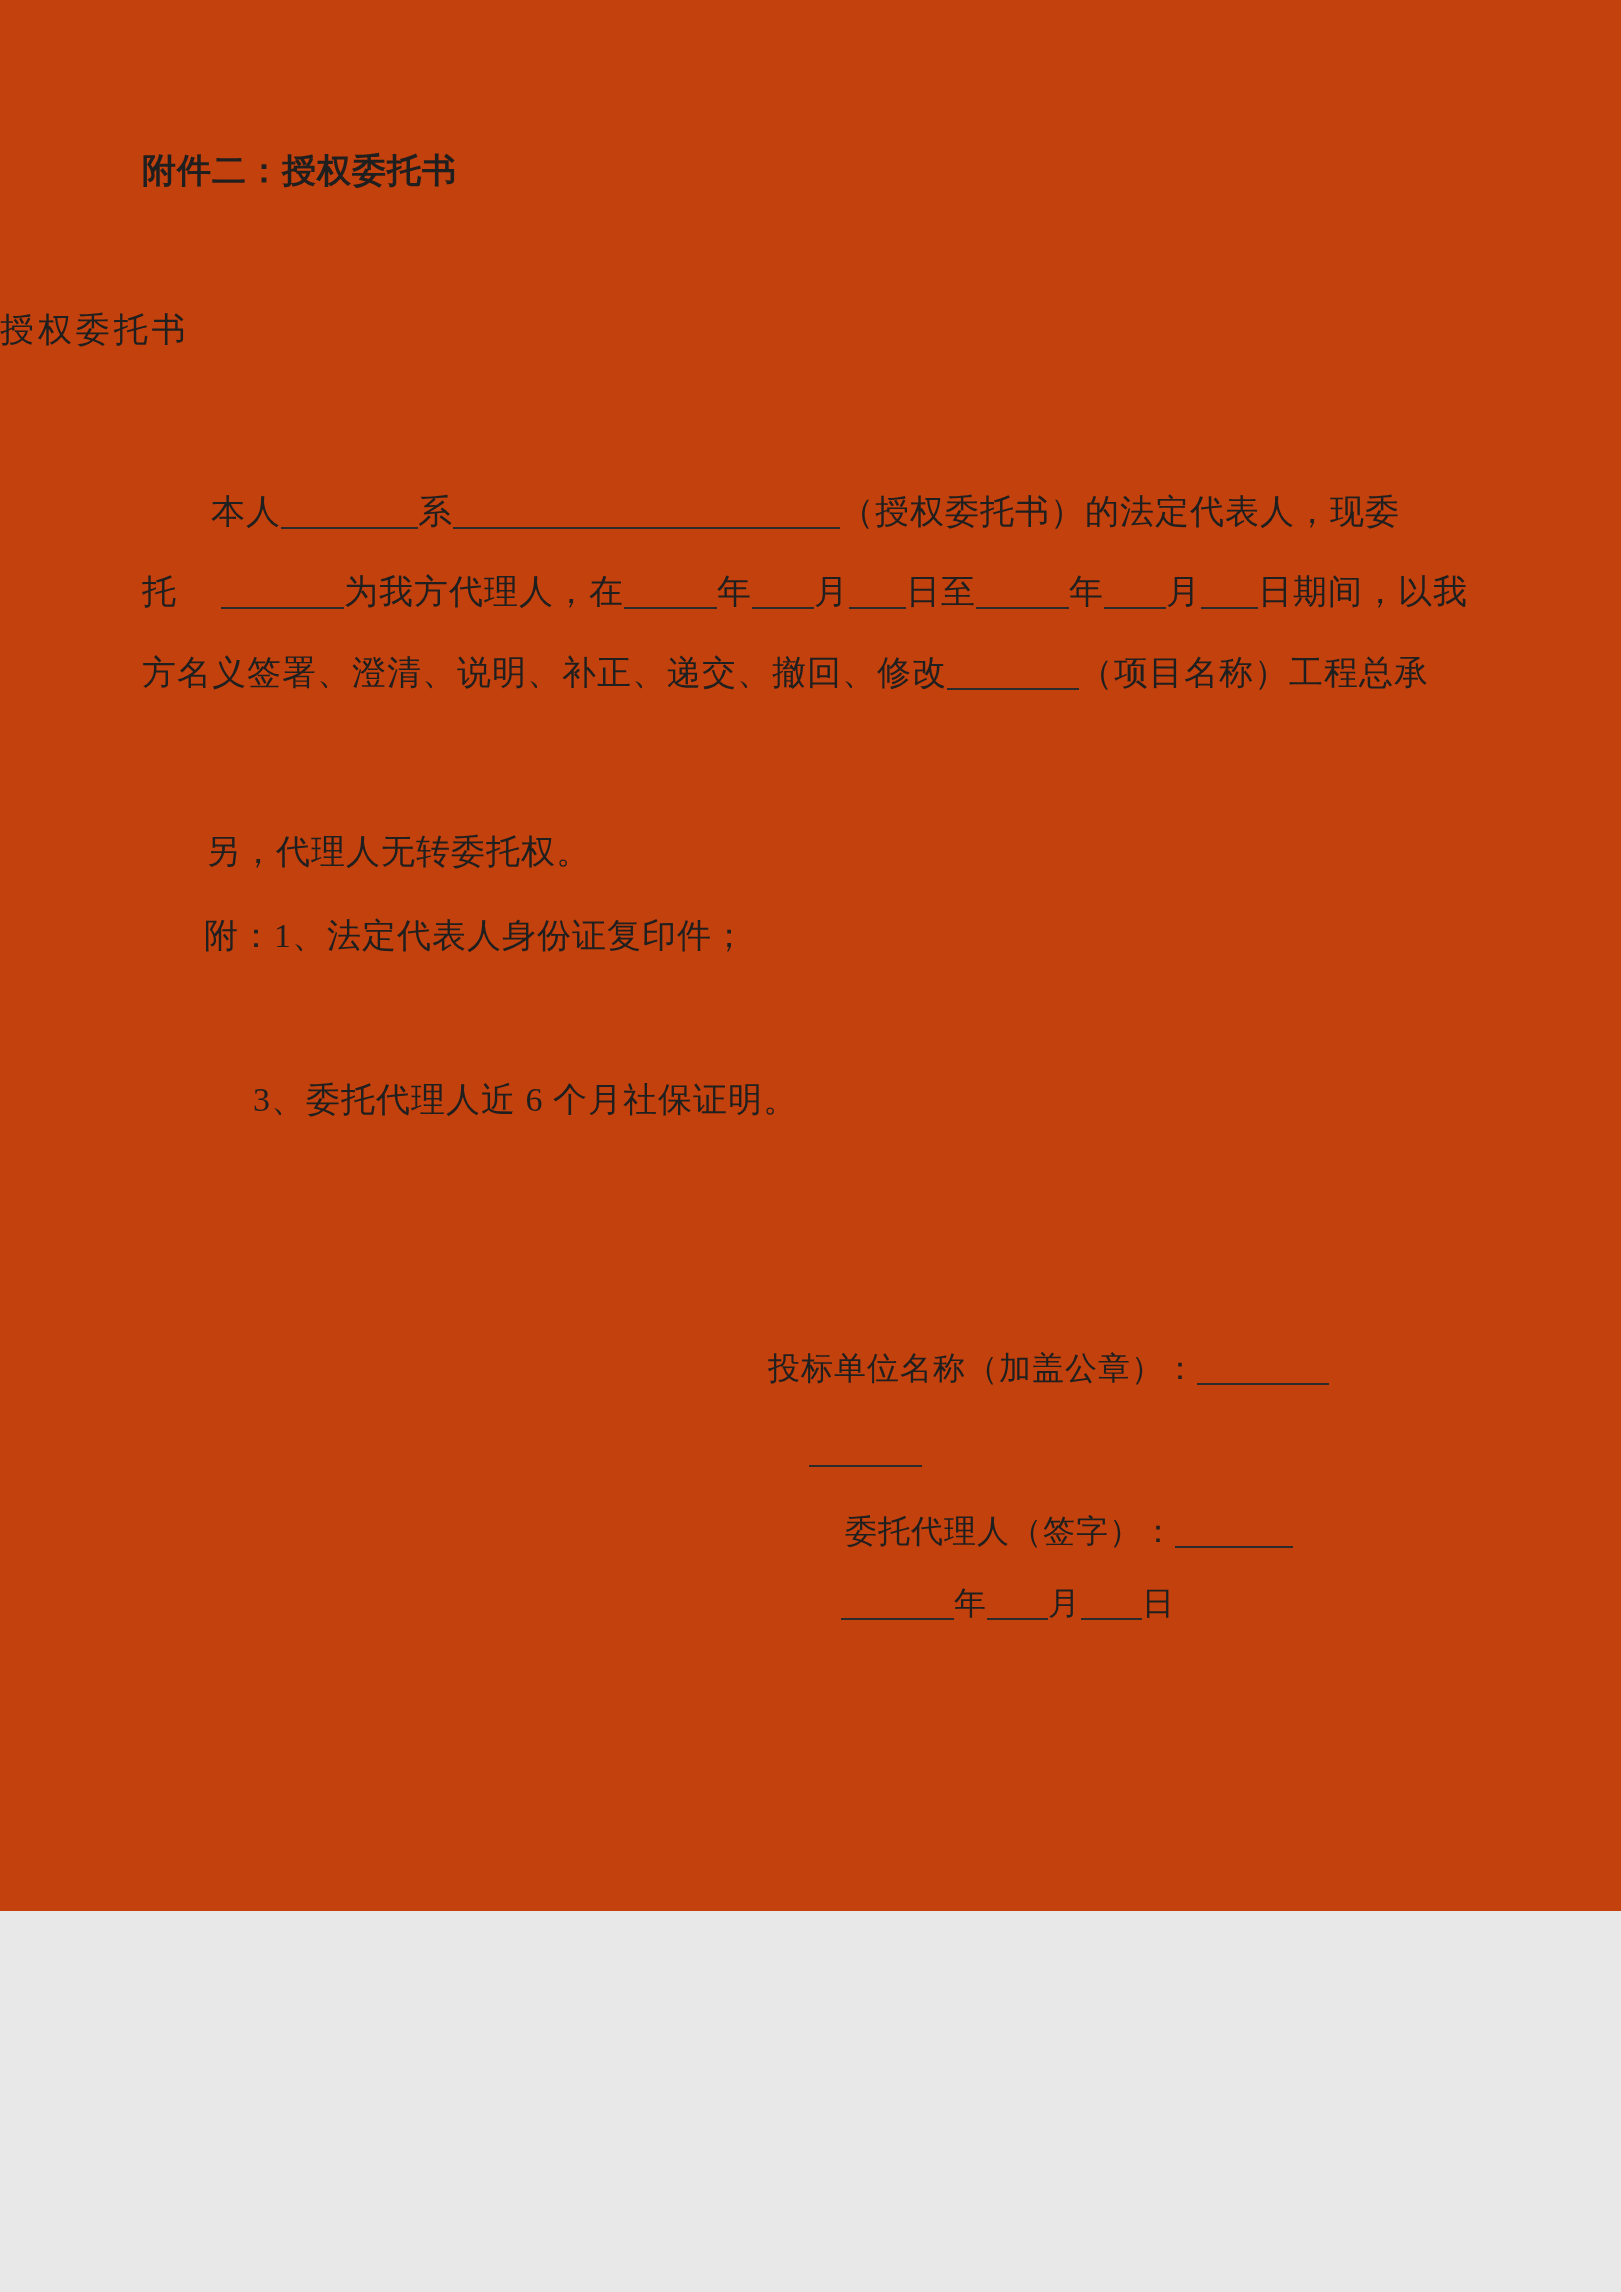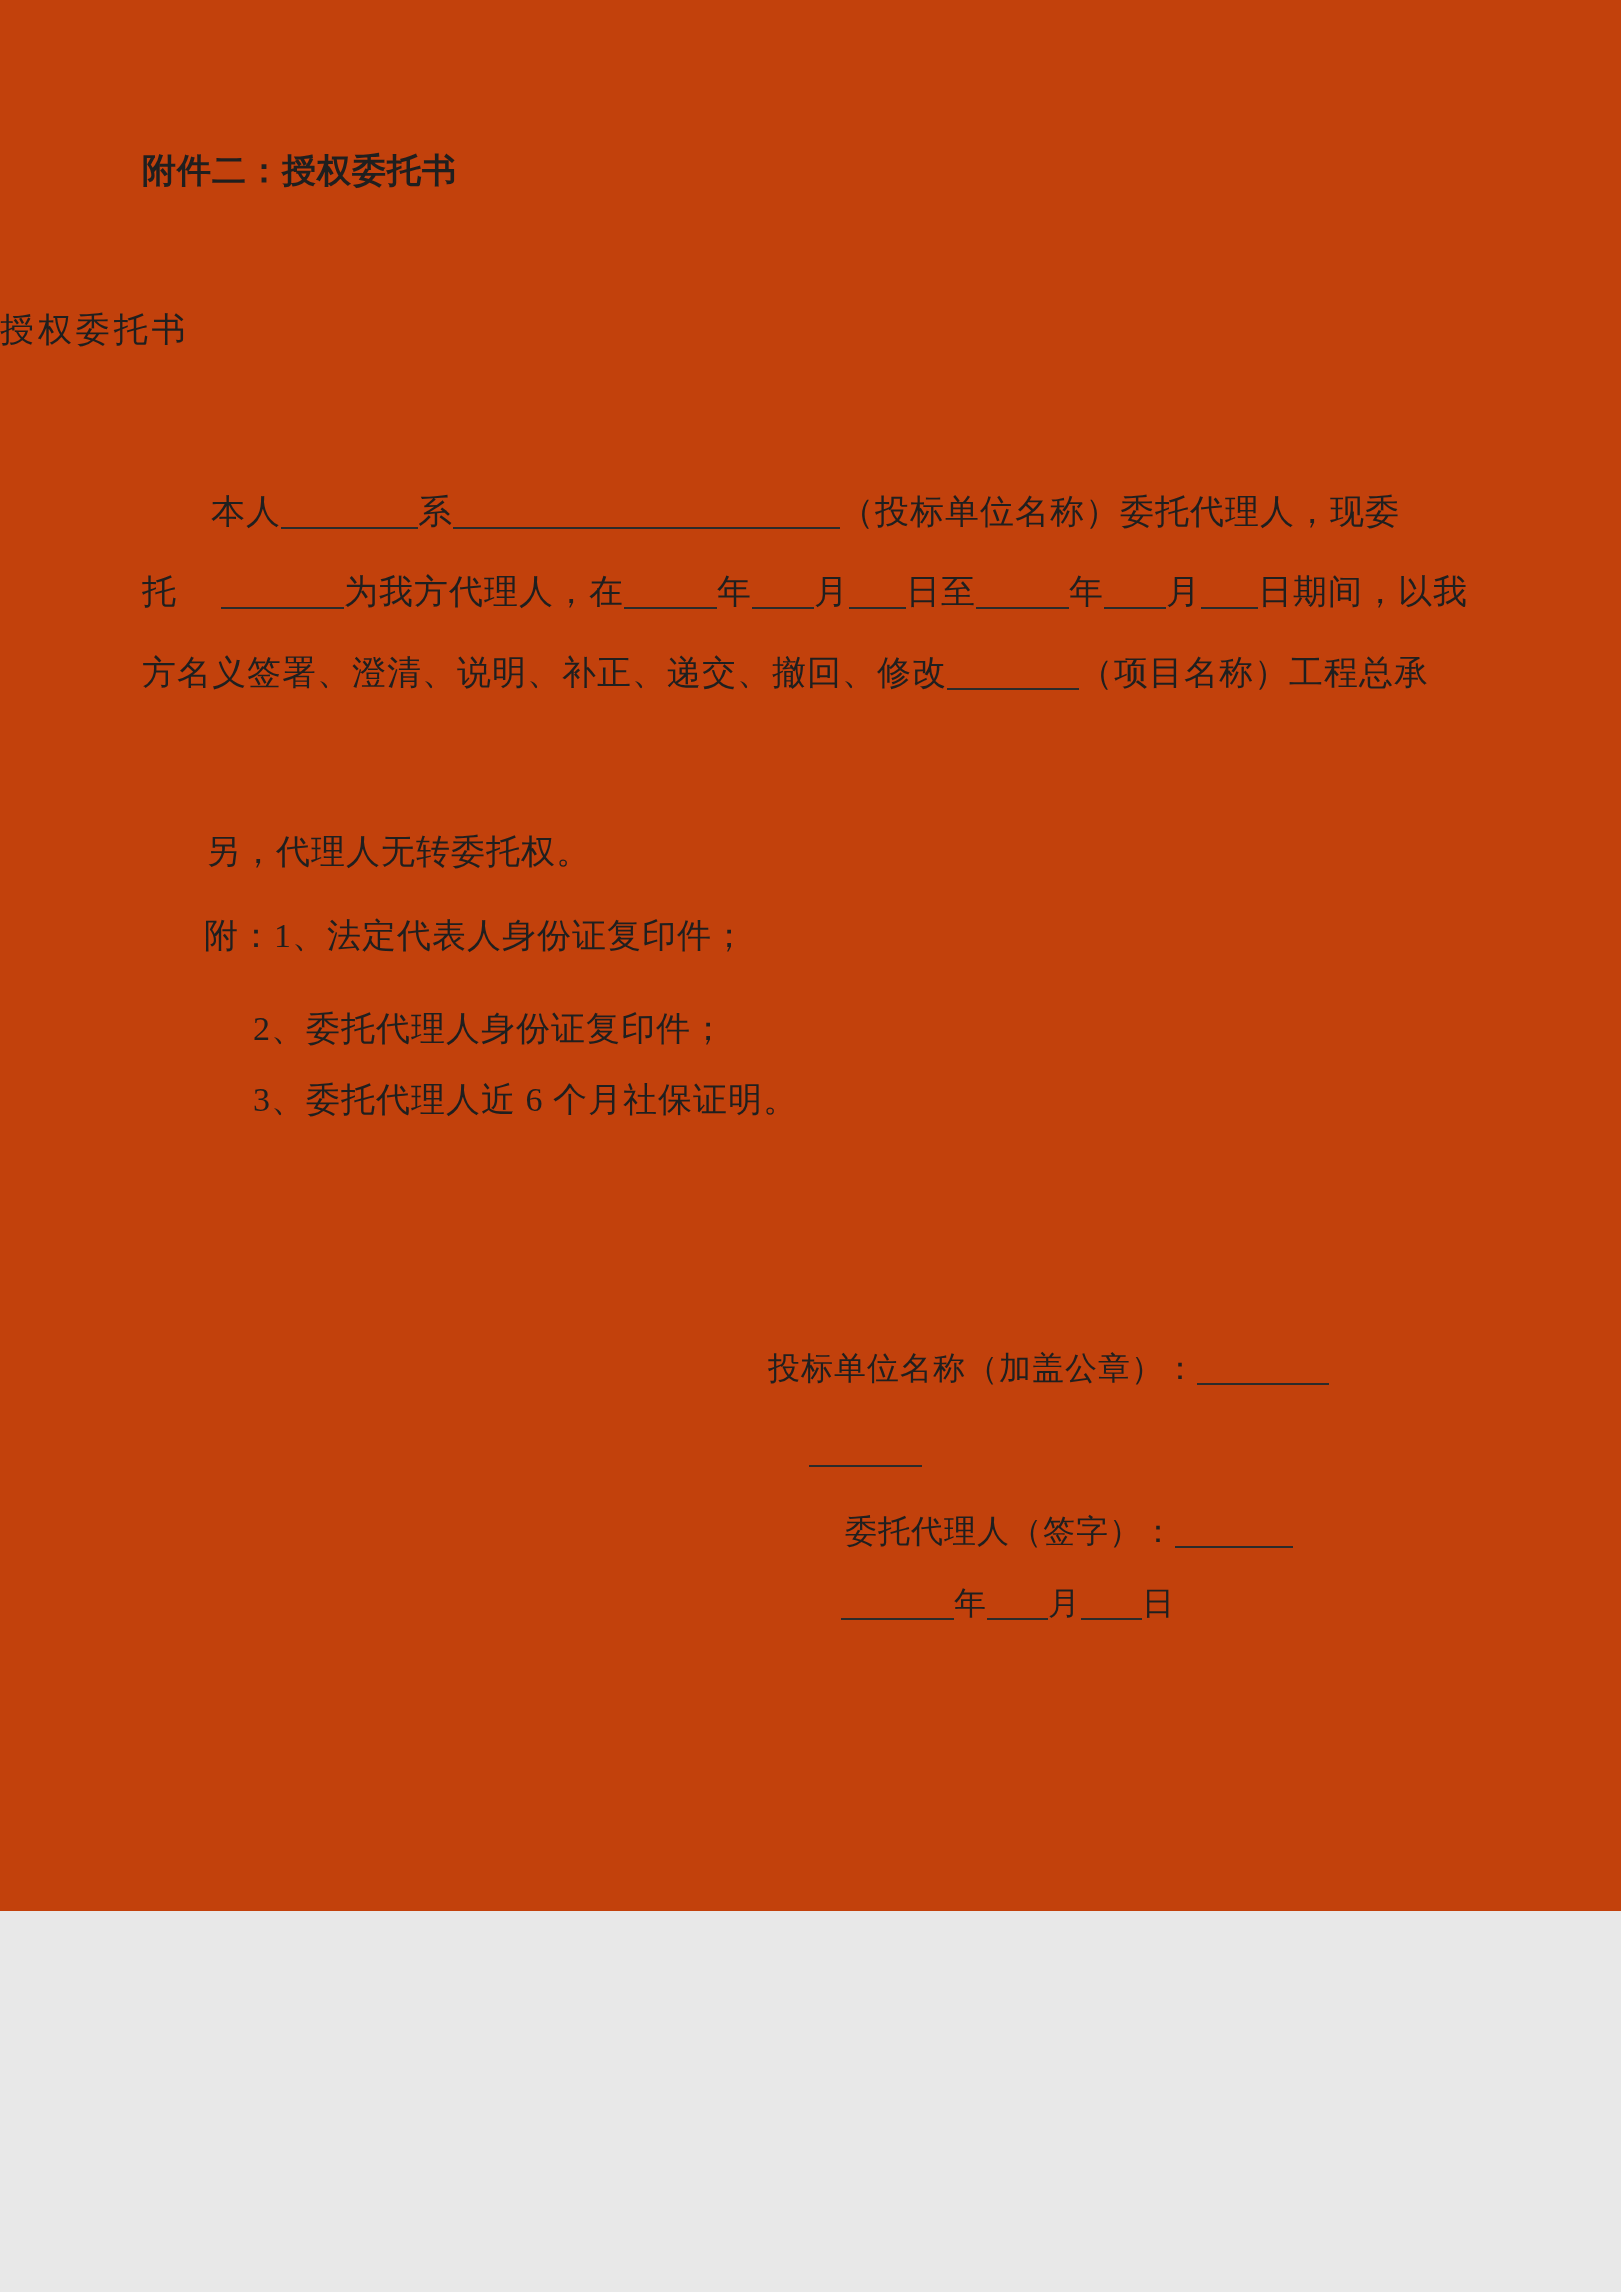--- a/index.html
+++ b/index.html
@@ -57,43 +57,40 @@
 
   <div class="line header">
     <span>附件二：授权委托书</span>
   </div>
 
   <div class="line title">
     <span>授权委托书</span>
   </div>
 
   <div class="line l1">
-    <span class="indent"></span><span>本人</span><span class="blank" style="width:137px"></span><span>系</span><span class="blank" style="width:387px"></span><span>（投标单位名称）委托代理人，现委</span>
+    <span class="indent"></span><span>本人</span><span class="blank" style="width:137px"></span><span>系</span><span class="blank" style="width:387px"></span><span>（授权委托书）的法定代表人，现委</span>
   </div>
 
   <div class="line l2">
     <span>托</span><span class="blank" style="width:123px;margin-left:44px"></span><span>为我方代理人，在</span><span class="blank" style="width:93px"></span><span>年</span><span class="blank" style="width:62px"></span><span>月</span><span class="blank" style="width:57px"></span><span>日至</span><span class="blank" style="width:93px"></span><span>年</span><span class="blank" style="width:62px"></span><span>月</span><span class="blank" style="width:57px"></span><span>日期间，以我</span>
   </div>
 
   <div class="line l3">
     <span>方名义签署、澄清、说明、补正、递交、撤回、修改</span><span class="blank" style="width:132px"></span><span>（项目名称）工程总承</span>
   </div>
 
 
   <div class="line note">
     <span>另，代理人无转委托权。</span>
   </div>
 
   <div class="line att">
     <span>附：1、法定代表人身份证复印件；</span>
   </div>
 
-  <div class="line att2">
-    <span>2、委托代理人身份证复印件；</span>
-  </div>
 
   <div class="line att3">
     <span>3、委托代理人近 6 个月社保证明。</span>
   </div>
 
   <div class="line sig sig1">
     <span>投标单位名称（加盖公章）：</span><span class="blank" style="width:132px"></span>
   </div>
 
   <div class="line sig sig2">

